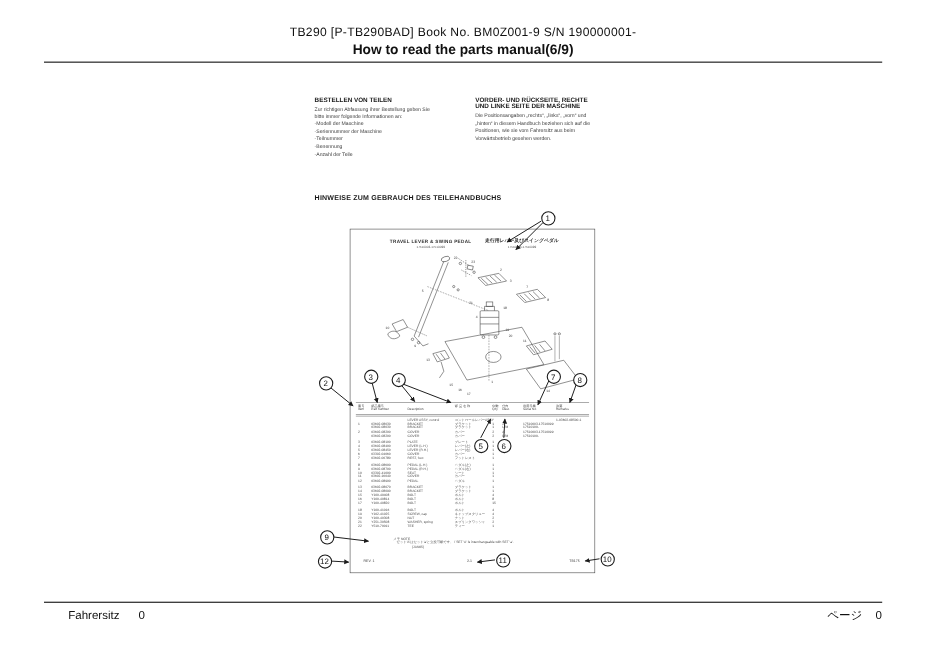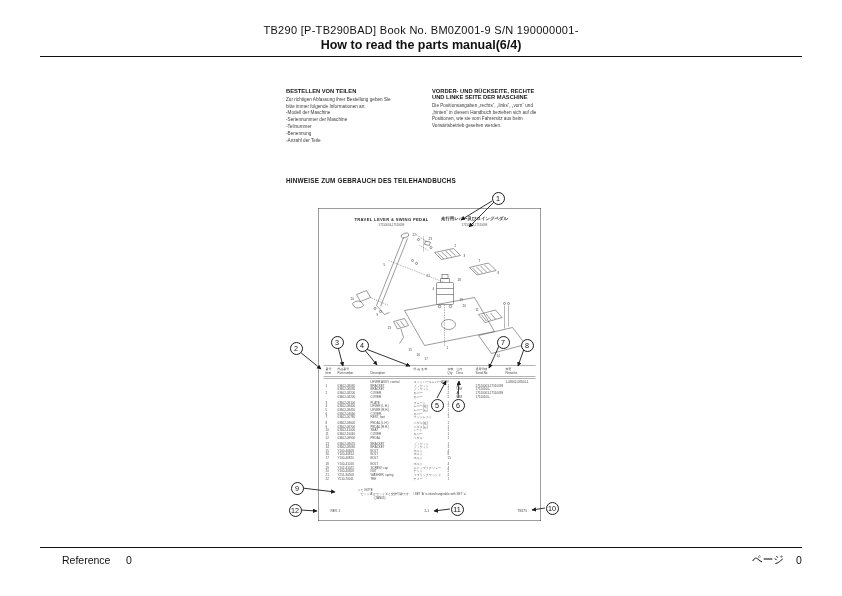--- a/index.html
+++ b/index.html
@@ -47,21 +47,21 @@
   
   .callout{position:absolute;width:11px;height:11px;border:1.1px solid #1c1c1c;border-radius:50%;
            background:#fff;font-size:7.2px;line-height:11px;text-align:center;color:#111;z-index:5}
   #arrow-layer{position:absolute;top:0;left:0;width:842px;height:596px;pointer-events:none;z-index:4}
   svg text{font-family:"Liberation Sans","DejaVu Sans",sans-serif}
 </style>
 </head>
 <body>
 
 <div class="abs hdr1">TB290 [P-TB290BAD] Book No. BM0Z001-9 S/N 190000001-</div>
-<div class="abs hdr2">How to read the parts manual(6/4)</div>
+<div class="abs hdr2">How to read the parts manual(6/9)</div>
 <div class="abs rule hdr-rule"></div>
 
 <div class="abs g-wrap" style="top:88px;left:286px;width:150px;height:80px">
   <div class="g-inner" style="width:300px">
     <div class="g-title">BESTELLEN VON TEILEN</div>
     <div>
         <div class="g-line">Zur richtigen Abfassung ihrer Bestellung geben Sie</div>
         <div class="g-line">bitte immer folgende Informationen an:</div>
         <div class="g-line">-Modell der Maschine</div>
         <div class="g-line">-Seriennummer der Maschine</div>
@@ -423,16 +423,16 @@
     <div class="callout" style="left: 451.5px; top: 398.5px;">6</div>
     <div class="callout" style="left: 496.5px; top: 335.5px;">7</div>
     <div class="callout" style="left: 520.5px; top: 338.5px;">8</div>
     <div class="callout" style="left: 290.5px; top: 481.5px;">9</div>
     <div class="callout" style="left: 545.5px; top: 501.5px;">10</div>
     <div class="callout" style="left: 450.5px; top: 502.5px;">11</div>
     <div class="callout" style="left: 288.5px; top: 503.5px;">12</div>
   </div>
 
 <div class="abs rule ftr-rule"></div>
-<div class="abs ftr-txt" style="top:554px;left:62px">Reference</div>
+<div class="abs ftr-txt" style="top:554px;left:62px">Fahrersitz</div>
 <div class="abs ftr-txt" style="top:554px;left:126px">0</div>
 <div class="abs ftr-txt" style="top:553px;left:752px">ページ</div>
 <div class="abs ftr-txt" style="top:554px;left:796px">0</div>
 
 </body></html>

